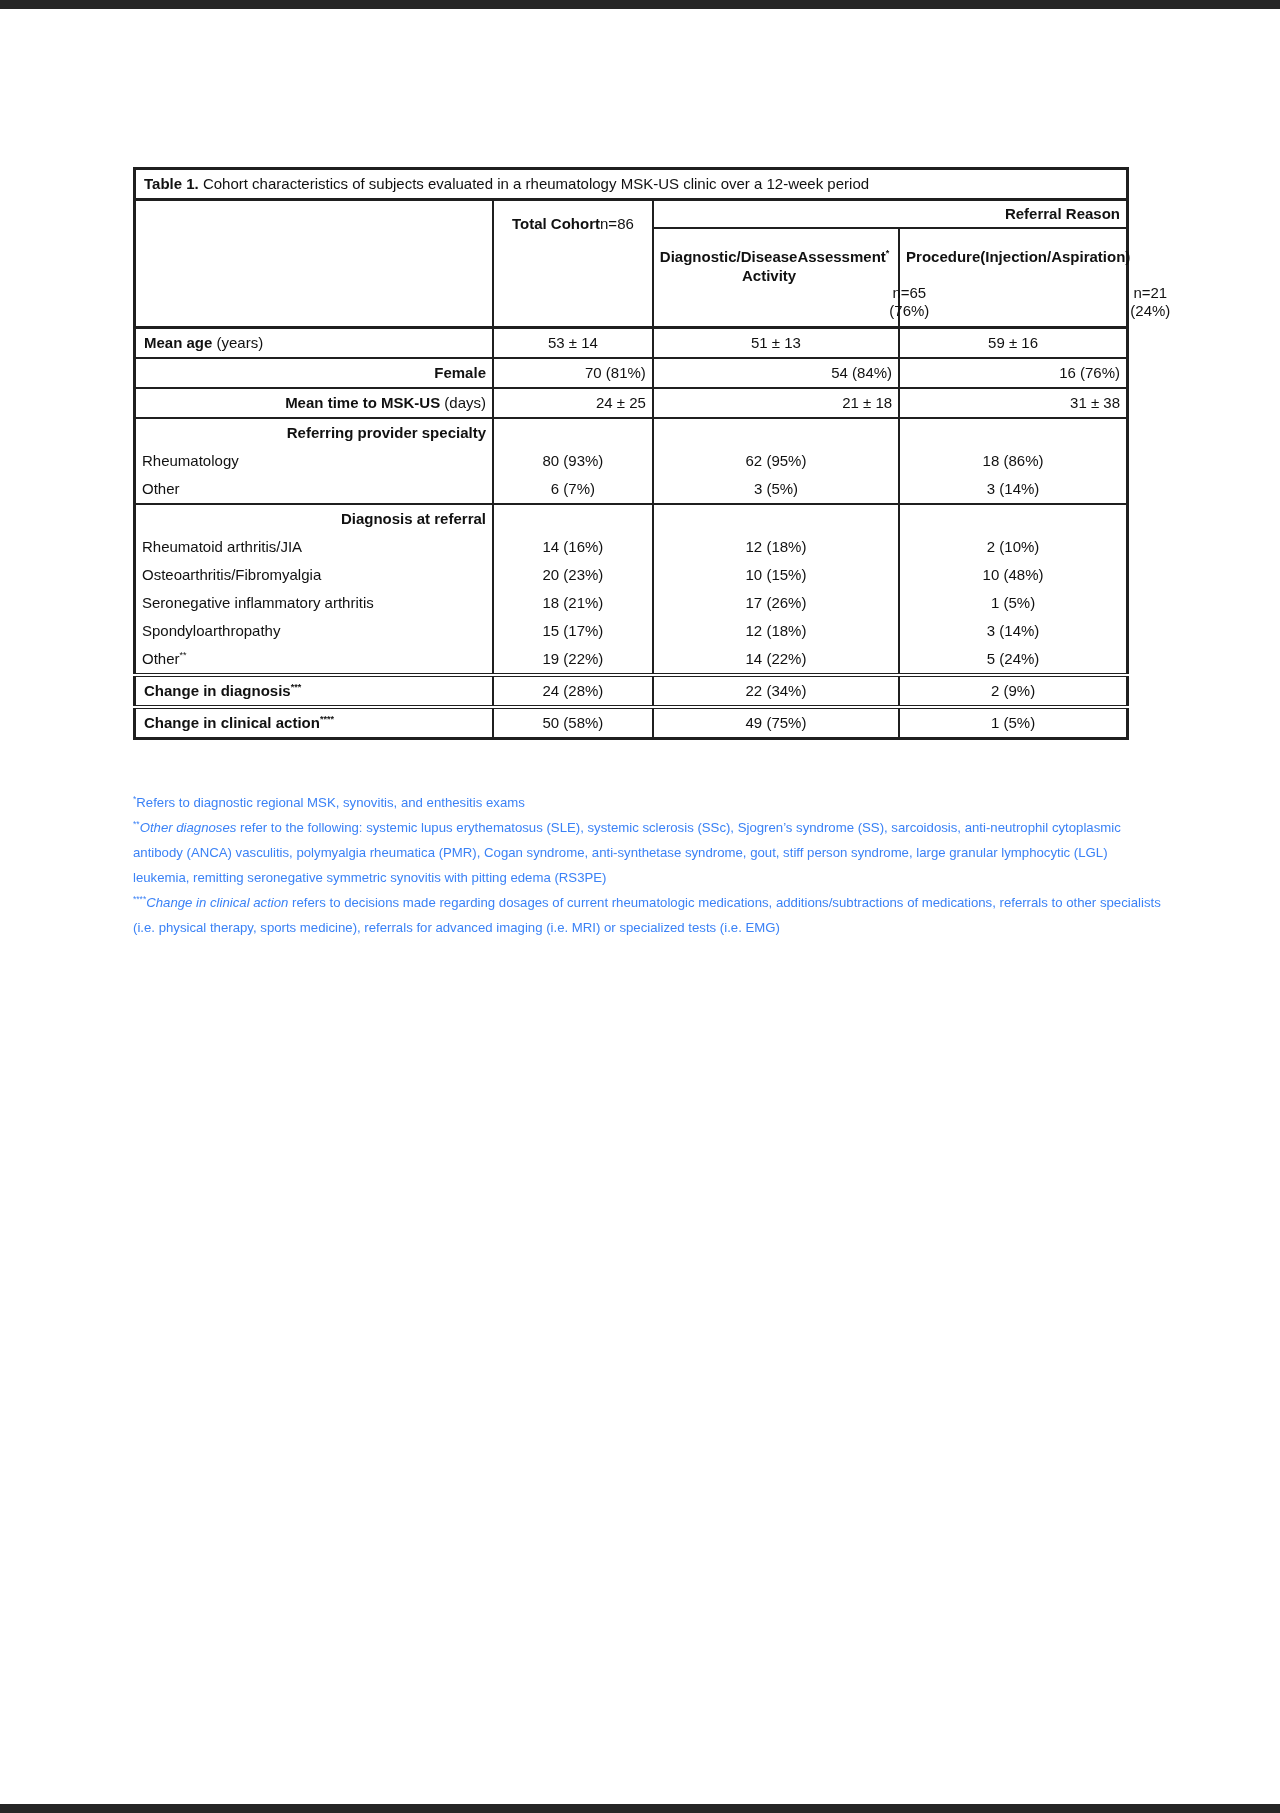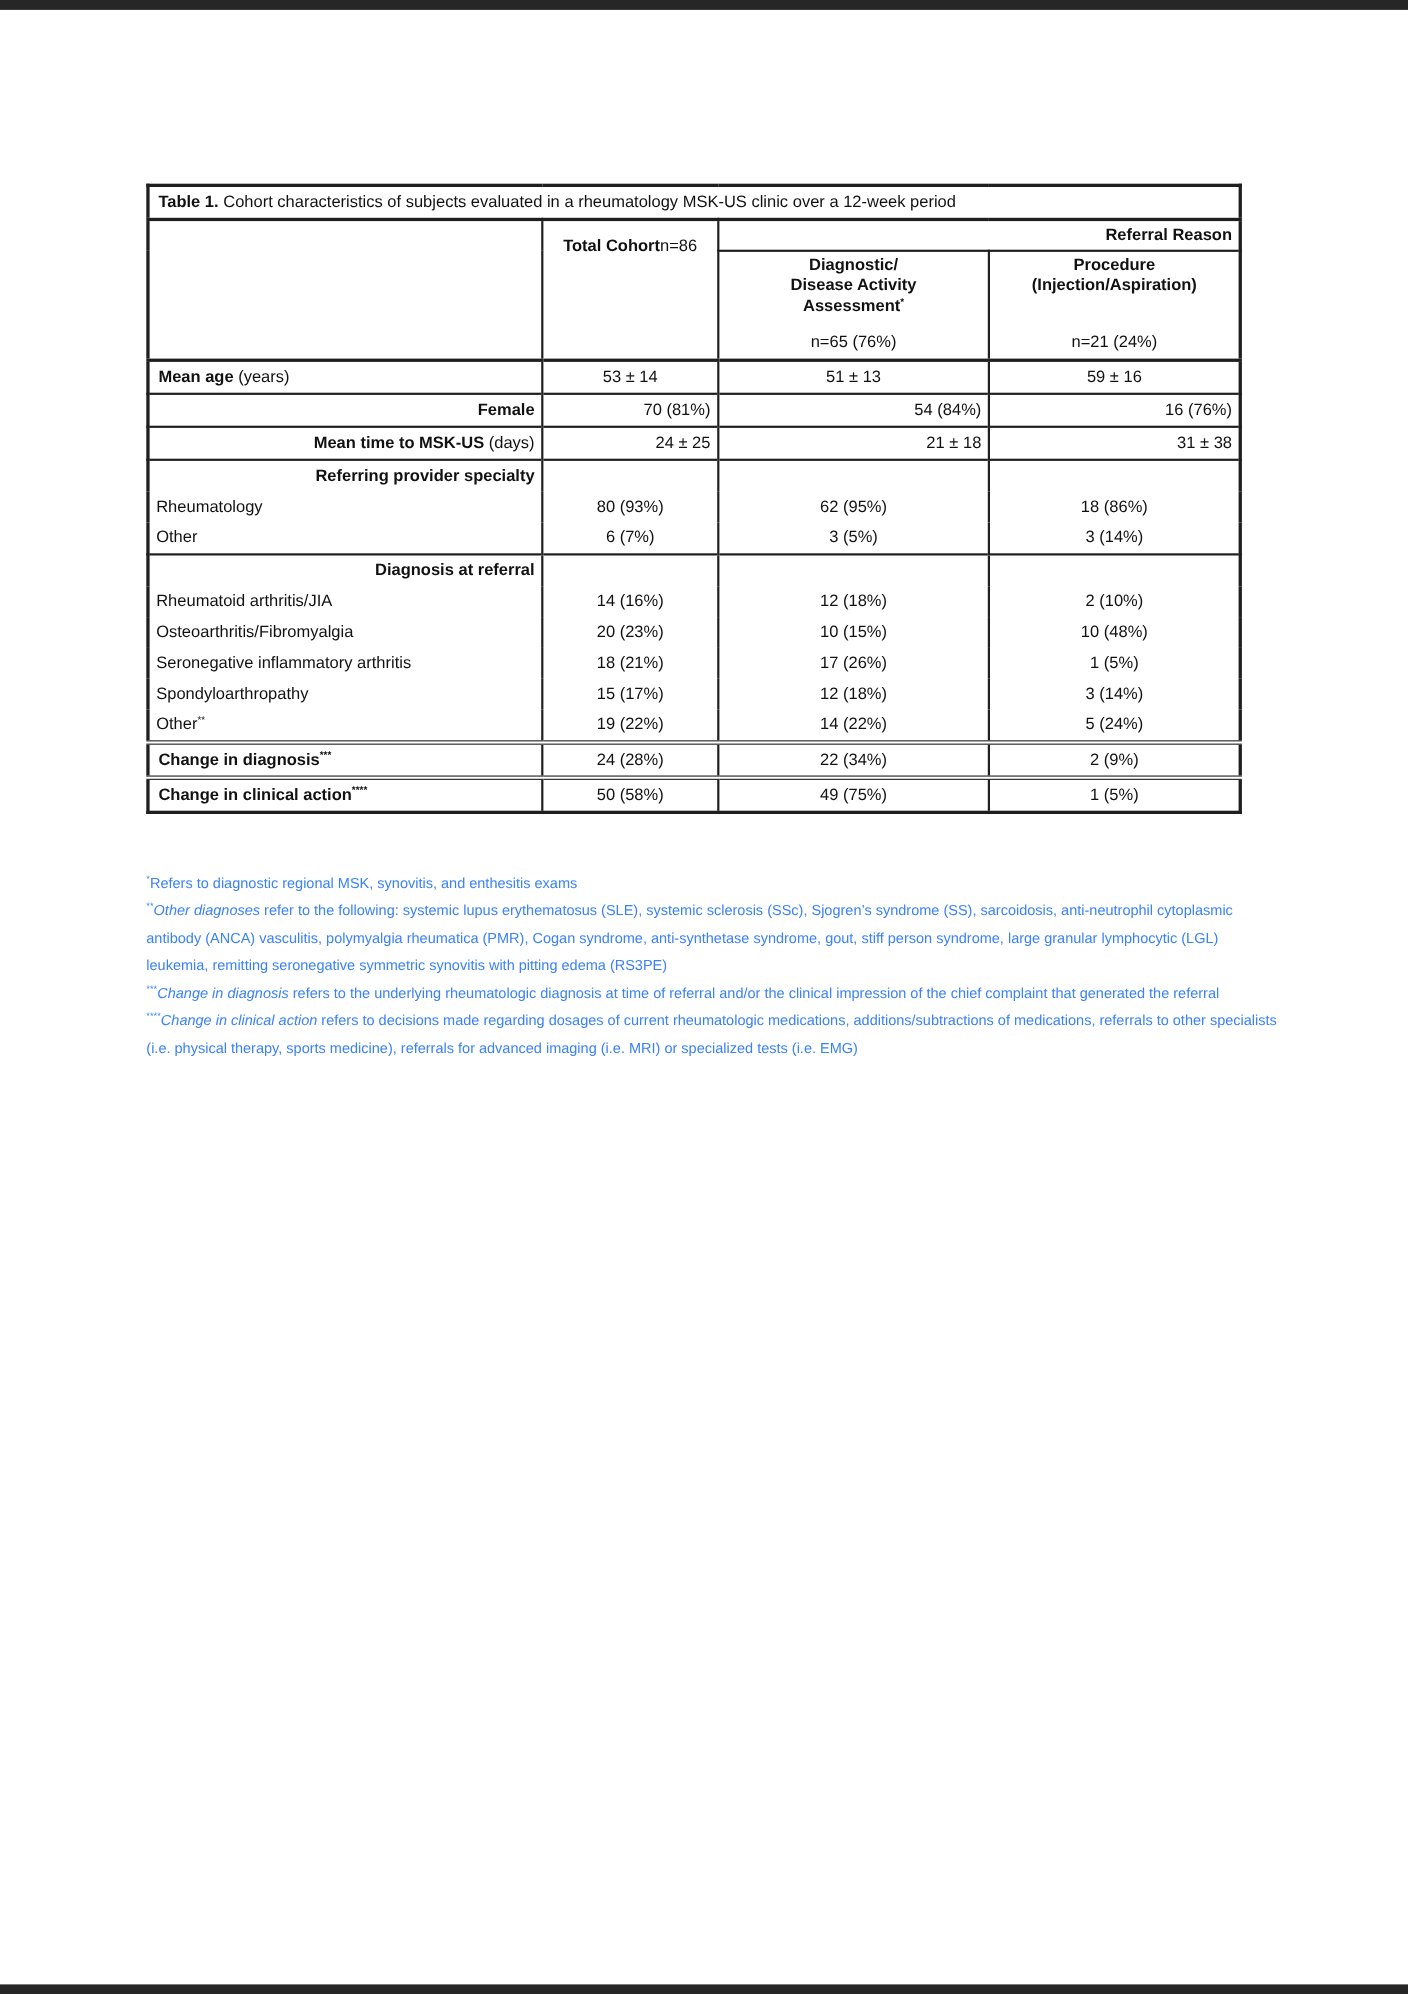--- a/index.html
+++ b/index.html
@@ -31,21 +31,21 @@
     border-bottom:3px solid var(--line);
     height:28px;padding-left:8px;font-size:15px;
   }
   .title-row .t-bold{font-weight:bold;margin-top:46px;}
 
   .hdr-rr td.rr{
     border-bottom:2px solid var(--line);
     text-align:right;font-weight:bold;height:26px;
   }
   .subhdr td{height:97px;text-align:center;}
-  .hdr-flex{display:flex;flex-direction:column;justify-content:flex-start;height:97px;padding-top:3px;box-sizing:border-box;}
+  .hdr-flex{display:flex;flex-direction:row;justify-content:flex-start;height:97px;padding-top:19px;box-sizing:border-box;}
   .hdr-flex .nline{margin-top:auto;padding-bottom:5px;font-weight:normal;}
   .hdr-center{display:flex;flex-direction:row;justify-content:center;height:97px;}
   .hdr-bold{font-weight:bold;}
   sup{font-size:9px;line-height:0;}
 
   tr.body-row td{height:28px;}
   td.lbl{font-weight:bold;padding-left:8px;}
   td.lbl .reg{font-weight:normal;}
   td.sublbl{font-weight:normal;padding-right:12px;}
   td.val{text-align:center;font-weight:normal;}
@@ -201,15 +201,14 @@
       <td class="val vline">49 (75%)</td>
       <td class="val vline">1 (5%)</td>
     </tr>
   </tbody>
     </table>
 </div>
 
 <div class="footnotes">
   <p><sup>*</sup><i></i><span>Refers to diagnostic regional MSK, synovitis, and enthesitis exams</span></p>
   <p><sup>**</sup><i>Other diagnoses</i><span> refer to the following: systemic lupus erythematosus (SLE), systemic sclerosis (SSc), Sjogren’s syndrome (SS), sarcoidosis, anti-neutrophil cytoplasmic antibody (ANCA) vasculitis, polymyalgia rheumatica (PMR), Cogan syndrome, anti-synthetase syndrome, gout, stiff person syndrome, large granular lymphocytic (LGL) leukemia, remitting seronegative symmetric synovitis with pitting edema (RS3PE)</span></p>
-  <p><sup>***</sup><i>Change in diagnosis</i><span> refers to the underlying rheumatologic diagnosis at time of referral and/or the clinical impression of the chief complaint that generated the referral</span></p>
   <p><sup>****</sup><i>Change in clinical action</i><span> refers to decisions made regarding dosages of current rheumatologic medications, additions/subtractions of medications, referrals to other specialists (i.e. physical therapy, sports medicine), referrals for advanced imaging (i.e. MRI) or specialized tests (i.e. EMG)</span></p>
 </div>
 
 </body></html>

